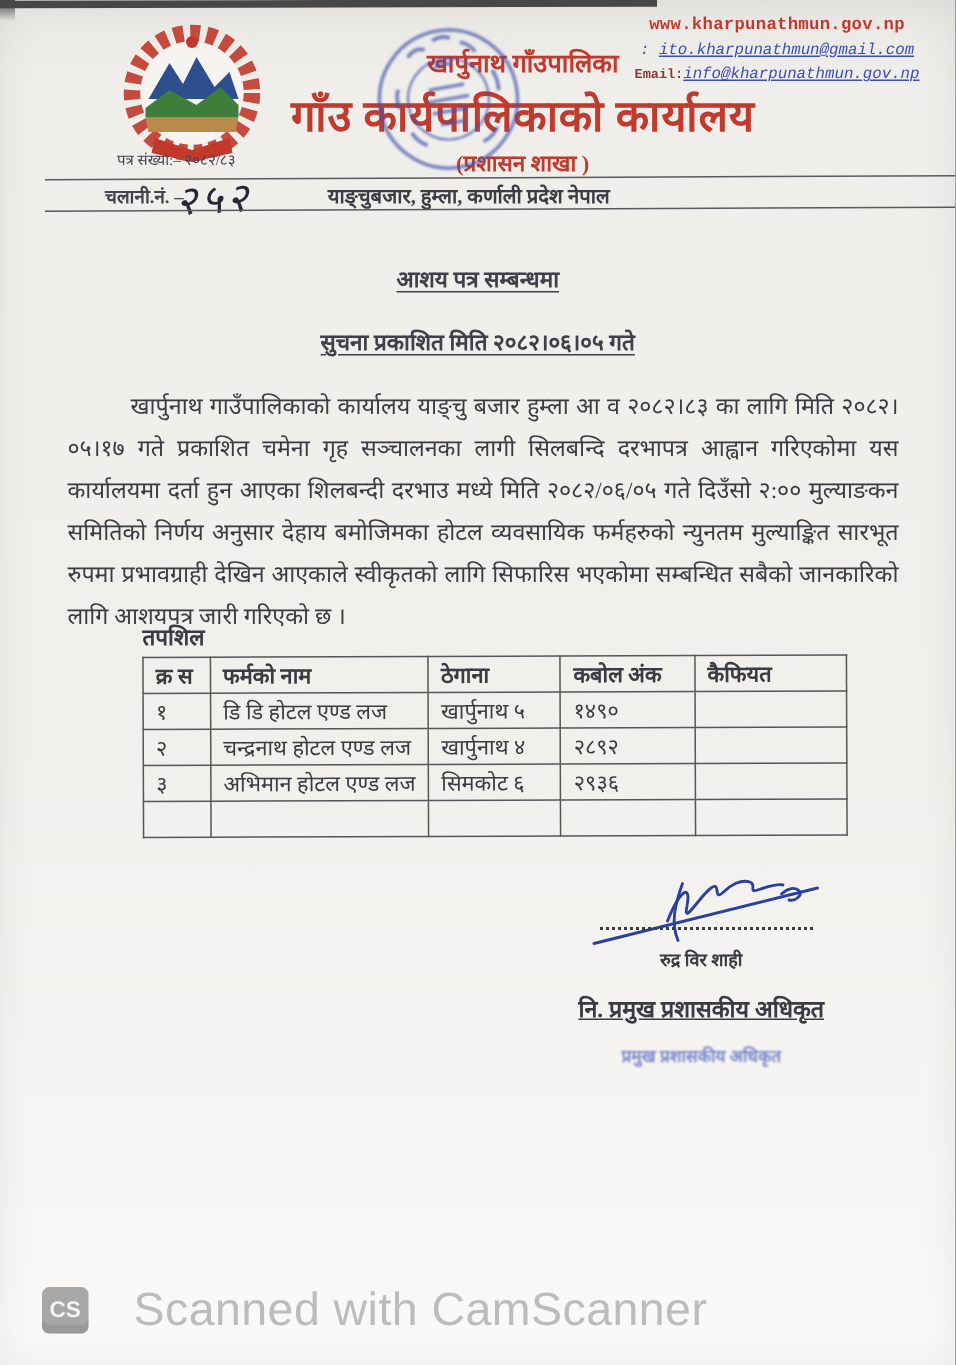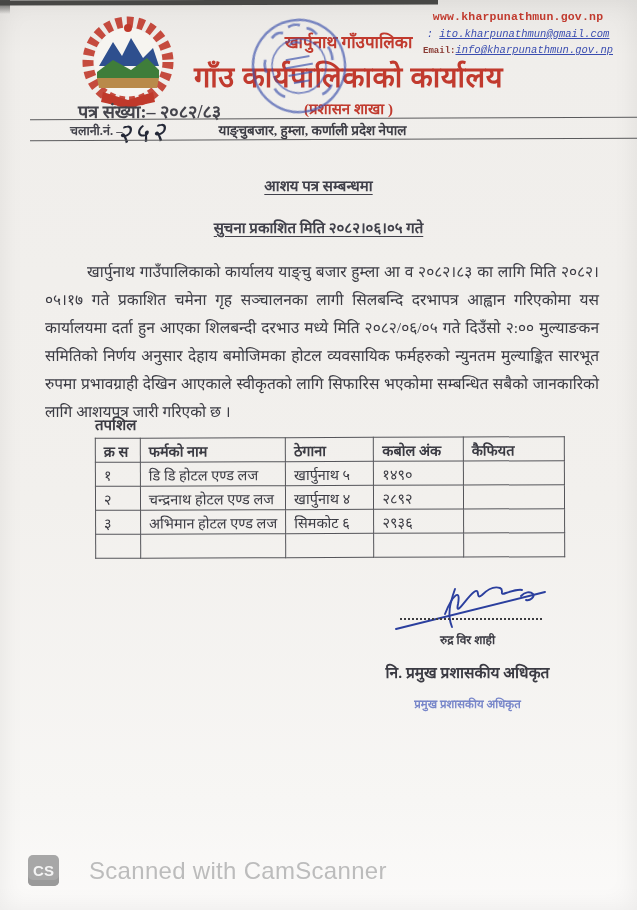--- a/index.html
+++ b/index.html
@@ -24,21 +24,21 @@
   .contact .email-line .lbl{color:#8a3b34;font-style:normal;font-size:9px;font-weight:bold;}
   .contact .email-line a{color:#3a4db0;text-decoration:underline;}
 
   .head-center{position:absolute;left:60px;right:0;top:30px;text-align:center;}
   .muni-line{font-size:17px;font-weight:bold;color:var(--header_red,#c13a2e);}
   .office-title{font-size:29px;font-weight:bold;color:var(--header_red,#c13a2e);margin-top:3px;letter-spacing:.5px;}
   .branch-line{font-size:15px;font-weight:bold;color:var(--header_red,#c13a2e);margin-top:3px;}
 
   .stamp{position:absolute;left:247px;top:14px;width:104px;height:104px;opacity:.85;transform:rotate(-10deg);pointer-events:none;}
 
-  .letter-no{position:absolute;left:78px;top:99px;font-size:18px;font-weight:bold;color:#44444c;}
+  .letter-no{position:absolute;left:78px;top:99px;font-size:10px;font-weight:normal;color:#44444c;}
   .rule{position:absolute;left:30px;right:0;height:0;border-top:1.6px solid #5a5a5c;}
   .rule1{top:118px;transform:rotate(-.25deg);}
   .rule2{top:139px;transform:rotate(-.25deg);}
   .chalani{position:absolute;left:70px;top:122px;font-size:12.5px;font-weight:bold;color:#44444c;}
   .chalani-no{position:absolute;left:117px;top:113px;font-size:27px;font-style:italic;color:#242837;transform:rotate(-3deg);letter-spacing:3px;font-family:"DejaVu Serif",serif;}
   .addr{position:absolute;left:0;right:12px;top:121px;text-align:center;font-size:13.5px;font-weight:bold;color:#3c3c44;}
 
   
   .subject1{position:absolute;left:0;right:0;top:175px;text-align:center;font-size:15px;font-weight:bold;}
   .subject2{position:absolute;left:0;right:0;top:217px;text-align:center;font-size:15px;font-weight:bold;}
@@ -50,27 +50,27 @@
 
   
   .detail-table{position:absolute;left:95px;top:437px;width:470px;border-collapse:collapse;font-size:14.5px;color:#3b3b43;transform:rotate(-.2deg);}
   .detail-table th,.detail-table td{border:1.4px solid #55555a;padding:1px 8px;text-align:left;font-weight:normal;height:21px;white-space:nowrap;}
   .detail-table th{font-weight:bold;border-radius:10px;}
 
   
   .sig-svg{position:absolute;left:393px;top:580px;width:158px;height:52px;}
   .sig-dots{position:absolute;left:400px;top:618px;width:142px;border-bottom:2px dotted #3c3c40;}
   .sig-name{position:absolute;left:360px;width:215px;top:631px;text-align:center;font-size:12px;font-weight:bold;color:#3b3b43;}
-  .sig-title{position:absolute;left:360px;width:215px;top:661px;text-align:center;font-size:15.5px;font-weight:bold;color:#3b3b43;}
+  .sig-title{position:absolute;left:360px;width:215px;top:661px;text-align:center;font-size:15.5px;font-weight:bold;color:#3b3b43;text-decoration:underline;}
   .sig-stamp{position:absolute;left:360px;width:215px;top:696px;text-align:center;font-size:11.5px;font-weight:bold;color:#5a6cc0;filter:blur(.6px);opacity:.8;}
 
   
   .wm{position:absolute;left:28px;top:855px;display:flex;align-items:center;gap:30px;font-family:"Liberation Sans",sans-serif;}
   .wm-badge{width:31px;height:31px;border-radius:5px;background:#a7a7a7;color:#f4f4f4;display:flex;align-items:center;justify-content:center;font-weight:bold;font-size:15px;box-shadow:inset 0 -6px 0 #9a9a9a;}
-  .wm-text{font-size:24px;color:#bcbcbc;letter-spacing:.3px;}
+  .wm-text{font-size:31px;color:#bcbcbc;letter-spacing:.3px;}
 </style>
 </head>
 <body>
 
 <div class="page">
 
   <div class="scan-edge-top"></div>
   <div class="scan-edge-corner"></div>
 
   <svg class="emblem" viewBox="0 0 110 102">

